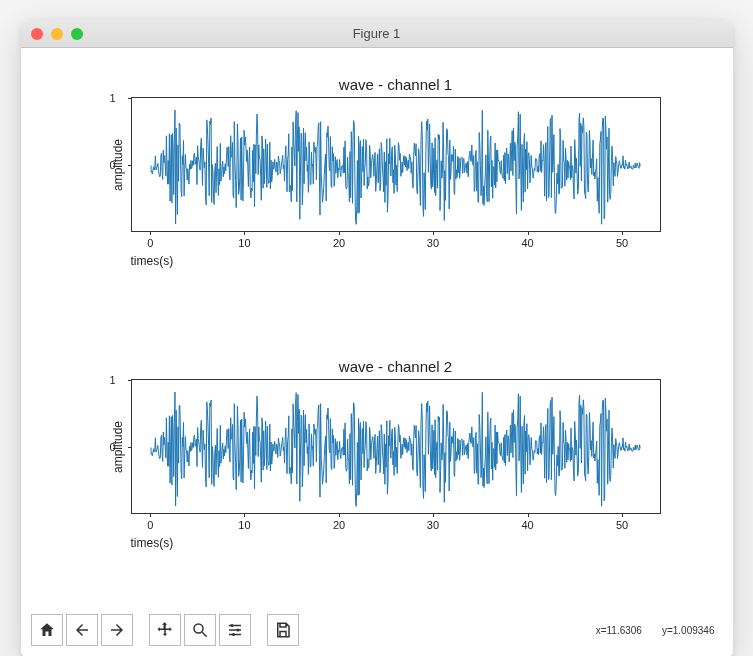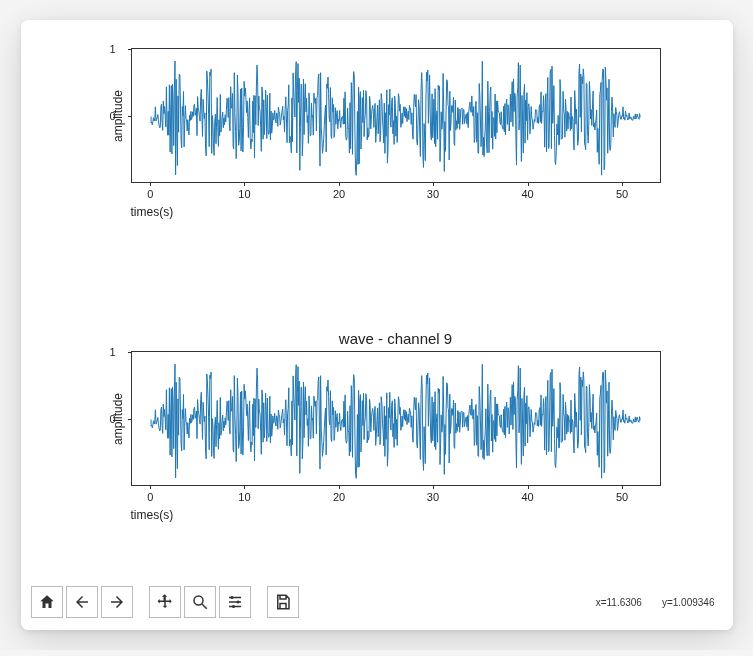--- a/index.html
+++ b/index.html
@@ -138,25 +138,34 @@
       gap: 20px;
       padding-right: 8px;
     }
     svg.icon { width: 18px; height: 18px; }
     svg.wave { position: absolute; left: 0; top: 0; }
   </style>
 </head>
 <body>
 
 <div class="window">
+  <div class="titlebar">
+    <div class="traffic-lights">
+      <div class="dot red"></div>
+      <div class="dot yellow"></div>
+      <div class="dot green"></div>
+    </div>
+    <div class="titlebar-title">Figure 1</div>
+  </div>
 
   <div class="content">
     <div class="plot-area">
 
       <div class="chart-container" style="left:110px; top:18px; width:530px;">
+        <div class="chart-title">wave - channel 1</div>
         <div class="chart-box" style="width:530px; height:135px;">
           <div class="ylabel">amplitude</div>
 
           <div class="ytick" style="top:0%">1</div>
           <div class="ytick-mark" style="top:0%"></div>
           <div class="ytick" style="top:50%">0</div>
           <div class="ytick-mark" style="top:50%"></div>
 
           <div class="xtick" style="left:3.57%">0</div>
           <div class="xtick-mark" style="left:3.57%"></div>
@@ -172,21 +181,21 @@
           <div class="xtick-mark" style="left:92.9%"></div>
 
           <svg class="wave" width="530" height="135" viewBox="0 0 530 135" preserveAspectRatio="none">
             <path id="wave1" stroke="#1f77b4" stroke-width="1" fill="none" d="M19.08 67.5 L19.1 74.0 L19.7 73.1 L20.3 75.9 L20.9 72.6 L21.5 68.7 L22.1 72.0 L22.8 69.5 L23.4 57.8 L24.0 72.1 L24.6 69.3 L25.2 69.1 L25.8 65.5 L26.4 71.2 L27.0 76.0 L27.7 78.8 L28.3 78.0 L28.9 57.8 L29.5 55.0 L30.1 73.4 L30.7 81.4 L31.3 52.1 L31.9 64.6 L32.5 57.5 L33.2 67.2 L33.8 77.9 L34.4 37.8 L35.0 70.7 L35.6 86.2 L36.2 62.4 L36.8 86.2 L37.4 35.8 L38.1 103.1 L38.7 65.2 L39.3 36.7 L39.9 104.9 L40.5 35.3 L41.1 50.5 L41.7 96.6 L42.3 42.8 L43.0 12.0 L43.6 125.9 L44.2 30.3 L44.8 86.0 L45.4 116.5 L46.0 46.8 L46.6 83.2 L47.2 25.2 L47.9 25.9 L48.5 60.0 L49.1 92.2 L49.7 98.8 L50.3 57.6 L50.9 66.7 L51.5 42.5 L52.1 97.9 L52.7 74.7 L53.4 56.6 L54.0 69.5 L54.6 70.9 L55.2 82.0 L55.8 70.7 L56.4 78.6 L57.0 85.9 L57.6 66.2 L58.3 71.4 L58.9 62.4 L59.5 70.5 L60.1 68.9 L60.7 62.8 L61.3 67.4 L61.9 56.5 L62.5 55.2 L63.2 66.3 L63.8 63.2 L64.4 59.0 L65.0 86.6 L65.6 47.6 L66.2 58.4 L66.8 61.9 L67.4 67.5 L68.1 72.1 L68.7 47.5 L69.3 40.2 L69.9 65.5 L70.5 87.4 L71.1 50.2 L71.7 60.9 L72.3 69.7 L72.9 64.1 L73.6 99.9 L74.2 106.9 L74.8 21.9 L75.4 29.9 L76.0 44.9 L76.6 65.4 L77.2 97.7 L77.8 23.1 L78.5 26.6 L79.1 20.1 L79.7 104.4 L80.3 66.5 L80.9 72.8 L81.5 98.1 L82.1 106.4 L82.7 73.9 L83.4 65.3 L84.0 94.7 L84.6 72.2 L85.2 48.5 L85.8 78.7 L86.4 97.3 L87.0 70.8 L87.6 86.7 L88.3 45.4 L88.9 83.2 L89.5 78.6 L90.1 68.0 L90.7 63.1 L91.3 78.8 L91.9 69.1 L92.5 75.8 L93.2 65.8 L93.8 72.7 L94.4 60.9 L95.0 49.3 L95.6 52.3 L96.2 68.5 L96.8 48.6 L97.4 75.9 L98.0 81.9 L98.7 37.7 L99.3 59.3 L99.9 57.5 L100.5 44.4 L101.1 97.2 L101.7 100.1 L102.3 23.6 L102.9 63.7 L103.6 82.6 L104.2 109.6 L104.8 80.0 L105.4 26.0 L106.0 44.4 L106.6 96.4 L107.2 92.5 L107.8 79.3 L108.5 40.0 L109.1 101.9 L109.7 39.0 L110.3 75.4 L110.9 103.1 L111.5 78.3 L112.1 32.3 L112.7 47.1 L113.4 38.9 L114.0 50.6 L114.6 63.6 L115.2 52.0 L115.8 68.6 L116.4 88.5 L117.0 62.0 L117.6 48.9 L118.2 88.6 L118.9 99.9 L119.5 90.1 L120.1 92.8 L120.7 52.2 L121.3 83.6 L121.9 46.3 L122.5 108.8 L123.1 46.8 L123.8 75.5 L124.4 37.1 L125.0 16.1 L125.6 29.0 L126.2 76.6 L126.8 47.0 L127.4 60.4 L128.0 60.4 L128.7 78.3 L129.3 102.3 L129.9 37.9 L130.5 42.9 L131.1 90.2 L131.7 50.8 L132.3 85.7 L132.9 75.2 L133.6 41.1 L134.2 58.7 L134.8 89.5 L135.4 46.1 L136.0 80.3 L136.6 85.3 L137.2 83.9 L137.8 44.2 L138.4 90.9 L139.1 62.1 L139.7 84.2 L140.3 77.5 L140.9 63.8 L141.5 71.2 L142.1 69.5 L142.7 61.4 L143.3 70.3 L144.0 74.0 L144.6 63.9 L145.2 65.3 L145.8 77.3 L146.4 58.0 L147.0 62.6 L147.6 64.1 L148.2 75.9 L148.9 71.7 L149.5 66.0 L150.1 61.7 L150.7 57.3 L151.3 71.0 L151.9 67.2 L152.5 83.1 L153.1 60.5 L153.8 47.8 L154.4 67.8 L155.0 93.7 L155.6 61.4 L156.2 56.6 L156.8 35.8 L157.4 93.8 L158.0 87.2 L158.7 90.6 L159.3 103.8 L159.9 48.9 L160.5 92.8 L161.1 23.9 L161.7 43.9 L162.3 56.0 L162.9 68.0 L163.5 26.4 L164.2 12.7 L164.8 103.9 L165.4 41.4 L166.0 14.6 L166.6 53.4 L167.2 29.1 L167.8 121.3 L168.4 78.8 L169.1 35.1 L169.7 36.2 L170.3 106.8 L170.9 91.2 L171.5 30.0 L172.1 85.7 L172.7 51.8 L173.3 34.7 L174.0 62.9 L174.6 49.3 L175.2 73.5 L175.8 66.7 L176.4 94.3 L177.0 43.9 L177.6 56.8 L178.2 86.9 L178.9 86.4 L179.5 53.9 L180.1 68.3 L180.7 66.3 L181.3 86.2 L181.9 44.1 L182.5 51.0 L183.1 54.5 L183.7 49.3 L184.4 81.9 L185.0 48.6 L185.6 46.7 L186.2 29.2 L186.8 24.9 L187.4 75.4 L188.0 117.1 L188.6 23.7 L189.3 78.9 L189.9 90.1 L190.5 104.3 L191.1 98.2 L191.7 89.6 L192.3 76.4 L192.9 64.7 L193.5 56.0 L194.2 102.9 L194.8 34.8 L195.4 39.2 L196.0 28.0 L196.6 44.6 L197.2 69.0 L197.8 72.9 L198.4 38.6 L199.1 87.4 L199.7 89.5 L200.3 48.8 L200.9 62.9 L201.5 55.5 L202.1 88.4 L202.7 82.3 L203.3 58.7 L203.9 75.3 L204.6 64.8 L205.2 61.5 L205.8 79.7 L206.4 70.4 L207.0 71.9 L207.6 61.4 L208.2 74.3 L208.8 78.6 L209.5 68.6 L210.1 68.4 L210.7 67.3 L211.3 75.2 L211.9 49.2 L212.5 75.0 L213.1 42.9 L213.7 87.3 L214.4 91.2 L215.0 89.1 L215.6 59.1 L216.2 78.7 L216.8 80.3 L217.4 104.0 L218.0 53.7 L218.6 99.8 L219.3 33.6 L219.9 51.2 L220.5 105.3 L221.1 36.7 L221.7 22.6 L222.3 28.0 L222.9 81.2 L223.5 121.2 L224.2 126.3 L224.8 108.2 L225.4 62.5 L226.0 115.4 L226.6 38.4 L227.2 114.7 L227.8 48.1 L228.4 42.6 L229.0 100.0 L229.7 75.7 L230.3 48.6 L230.9 73.5 L231.5 41.2 L232.1 87.6 L232.7 71.1 L233.3 65.6 L233.9 41.7 L234.6 48.8 L235.2 90.9 L235.8 78.9 L236.4 88.1 L237.0 85.9 L237.6 47.4 L238.2 53.7 L238.8 79.9 L239.5 65.5 L240.1 59.7 L240.7 56.5 L241.3 62.2 L241.9 78.4 L242.5 60.6 L243.1 54.4 L243.7 93.4 L244.4 81.7 L245.0 67.2 L245.6 56.0 L246.2 84.8 L246.8 68.4 L247.4 50.8 L248.0 92.7 L248.6 86.7 L249.2 44.6 L249.9 51.4 L250.5 71.1 L251.1 79.9 L251.7 94.0 L252.3 54.1 L252.9 104.4 L253.5 63.8 L254.1 87.3 L254.8 40.8 L255.4 114.2 L256.0 101.3 L256.6 55.6 L257.2 66.0 L257.8 40.3 L258.4 75.5 L259.0 78.1 L259.7 53.1 L260.3 48.8 L260.9 84.8 L261.5 71.7 L262.1 95.4 L262.7 47.1 L263.3 54.6 L263.9 87.2 L264.6 67.1 L265.2 93.5 L265.8 68.0 L266.4 44.7 L267.0 48.0 L267.6 62.2 L268.2 55.4 L268.8 78.3 L269.4 75.3 L270.1 64.0 L270.7 74.5 L271.3 62.0 L271.9 57.7 L272.5 67.3 L273.1 58.1 L273.7 69.1 L274.3 59.6 L275.0 72.6 L275.6 66.1 L276.2 62.2 L276.8 70.6 L277.4 56.3 L278.0 58.9 L278.6 59.9 L279.2 75.3 L279.9 63.8 L280.5 85.0 L281.1 90.2 L281.7 58.5 L282.3 45.3 L282.9 52.4 L283.5 58.0 L284.1 45.7 L284.8 92.2 L285.4 96.0 L286.0 73.2 L286.6 50.7 L287.2 58.0 L287.8 88.0 L288.4 107.5 L289.0 42.6 L289.7 23.6 L290.3 39.1 L290.9 106.4 L291.5 118.4 L292.1 74.6 L292.7 89.3 L293.3 111.6 L293.9 52.2 L294.5 23.2 L295.2 32.0 L295.8 21.1 L296.4 74.3 L297.0 50.2 L297.6 25.9 L298.2 64.0 L298.8 86.8 L299.4 91.1 L300.1 44.8 L300.7 88.8 L301.3 77.3 L301.9 50.1 L302.5 94.6 L303.1 39.7 L303.7 97.7 L304.3 71.4 L305.0 61.8 L305.6 90.2 L306.2 36.3 L306.8 41.2 L307.4 37.2 L308.0 112.5 L308.6 91.6 L309.2 62.8 L309.9 80.2 L310.5 71.9 L311.1 24.4 L311.7 58.2 L312.3 122.4 L312.9 72.6 L313.5 102.3 L314.1 60.9 L314.7 30.7 L315.4 32.2 L316.0 56.2 L316.6 57.6 L317.2 111.0 L317.8 42.2 L318.4 81.5 L319.0 73.9 L319.6 56.4 L320.3 56.9 L320.9 63.4 L321.5 48.1 L322.1 94.7 L322.7 96.4 L323.3 51.0 L323.9 81.1 L324.5 71.8 L325.2 79.3 L325.8 58.4 L326.4 75.0 L327.0 59.8 L327.6 80.3 L328.2 73.4 L328.8 60.1 L329.4 59.5 L330.1 59.2 L330.7 75.3 L331.3 60.9 L331.9 60.5 L332.5 74.5 L333.1 70.7 L333.7 66.4 L334.3 64.9 L334.9 75.1 L335.6 63.6 L336.2 78.7 L336.8 62.6 L337.4 56.6 L338.0 53.0 L338.6 62.0 L339.2 63.4 L339.8 46.9 L340.5 63.5 L341.1 67.2 L341.7 57.5 L342.3 93.5 L342.9 89.1 L343.5 55.2 L344.1 52.4 L344.7 93.2 L345.4 63.7 L346.0 103.8 L346.6 104.4 L347.2 34.5 L347.8 45.2 L348.4 67.9 L349.0 97.7 L349.6 89.6 L350.3 12.3 L350.9 105.9 L351.5 88.1 L352.1 107.5 L352.7 88.9 L353.3 77.1 L353.9 56.8 L354.5 93.8 L355.2 103.7 L355.8 32.2 L356.4 62.6 L357.0 103.7 L357.6 64.3 L358.2 42.7 L358.8 38.1 L359.4 89.0 L360.0 62.4 L360.7 100.2 L361.3 68.5 L361.9 70.0 L362.5 87.3 L363.1 45.0 L363.7 90.0 L364.3 51.9 L364.9 83.8 L365.6 51.9 L366.2 61.7 L366.8 63.4 L367.4 63.8 L368.0 73.8 L368.6 75.5 L369.2 62.7 L369.8 75.4 L370.5 78.4 L371.1 80.3 L371.7 57.2 L372.3 82.8 L372.9 54.6 L373.5 85.7 L374.1 55.9 L374.7 50.0 L375.4 75.5 L376.0 55.7 L376.6 58.4 L377.2 82.0 L377.8 67.9 L378.4 45.1 L379.0 73.1 L379.6 51.4 L380.2 32.7 L380.9 77.5 L381.5 29.9 L382.1 62.6 L382.7 44.2 L383.3 46.3 L383.9 88.7 L384.5 116.1 L385.1 48.1 L385.8 38.3 L386.4 13.7 L387.0 80.9 L387.6 70.5 L388.2 16.1 L388.8 74.0 L389.4 112.4 L390.0 46.4 L390.7 76.1 L391.3 104.1 L391.9 43.9 L392.5 35.4 L393.1 94.2 L393.7 51.0 L394.3 71.7 L394.9 43.7 L395.6 90.9 L396.2 57.2 L396.8 54.7 L397.4 61.3 L398.0 84.8 L398.6 73.0 L399.2 57.5 L399.8 68.8 L400.4 70.9 L401.1 80.2 L401.7 75.5 L402.3 70.5 L402.9 72.5 L403.5 60.8 L404.1 60.5 L404.7 61.1 L405.3 73.9 L406.0 68.2 L406.6 74.4 L407.2 57.9 L407.8 55.6 L408.4 73.2 L409.0 42.9 L409.6 74.4 L410.2 62.1 L410.9 62.8 L411.5 46.7 L412.1 65.0 L412.7 98.2 L413.3 50.8 L413.9 44.6 L414.5 103.0 L415.1 54.6 L415.8 28.4 L416.4 99.6 L417.0 98.4 L417.6 63.0 L418.2 22.9 L418.8 20.4 L419.4 99.7 L420.0 17.1 L420.7 74.3 L421.3 63.6 L421.9 36.6 L422.5 86.7 L423.1 113.1 L423.7 115.5 L424.3 101.8 L424.9 75.1 L425.5 86.0 L426.2 66.4 L426.8 96.1 L427.4 95.6 L428.0 30.6 L428.6 40.6 L429.2 90.2 L429.8 90.0 L430.4 89.2 L431.1 42.4 L431.7 62.1 L432.3 64.7 L432.9 88.2 L433.5 50.2 L434.1 60.2 L434.7 82.1 L435.3 62.3 L436.0 79.9 L436.6 63.6 L437.2 69.1 L437.8 68.7 L438.4 81.5 L439.0 48.1 L439.6 79.9 L440.2 67.4 L440.9 70.0 L441.5 91.3 L442.1 101.0 L442.7 41.5 L443.3 54.6 L443.9 75.2 L444.5 60.2 L445.1 77.0 L445.7 96.2 L446.4 90.0 L447.0 22.5 L447.6 15.1 L448.2 68.3 L448.8 25.1 L449.4 82.9 L450.0 27.8 L450.6 34.6 L451.3 19.9 L451.9 28.3 L452.5 94.8 L453.1 96.6 L453.7 100.7 L454.3 34.1 L454.9 35.3 L455.5 81.7 L456.2 94.1 L456.8 75.0 L457.4 32.6 L458.0 44.3 L458.6 70.0 L459.2 60.5 L459.8 76.5 L460.4 60.7 L461.1 42.1 L461.7 77.9 L462.3 73.9 L462.9 81.0 L463.5 74.2 L464.1 69.2 L464.7 60.9 L465.3 103.3 L465.9 79.5 L466.6 100.9 L467.2 115.3 L467.8 45.7 L468.4 41.7 L469.0 33.5 L469.6 126.2 L470.2 31.3 L470.8 20.0 L471.5 20.7 L472.1 120.8 L472.7 117.0 L473.3 18.1 L473.9 30.3 L474.5 51.2 L475.1 38.9 L475.7 104.2 L476.4 69.1 L477.0 30.2 L477.6 96.7 L478.2 101.4 L478.8 95.2 L479.4 62.8 L480.0 48.1 L480.6 59.2 L481.3 87.9 L481.9 64.6 L482.5 74.8 L483.1 78.4 L483.7 58.5 L484.3 62.5 L484.9 66.6 L485.5 78.5 L486.2 72.1 L486.8 65.4 L487.4 62.7 L488.0 66.1 L488.6 70.1 L489.2 70.4 L489.8 66.9 L490.4 67.3 L491.0 57.9 L491.7 69.9 L492.3 68.4 L492.9 71.2 L493.5 62.0 L494.1 67.4 L494.7 66.0 L495.3 68.8 L495.9 71.0 L496.6 68.3 L497.2 63.9 L497.8 70.1 L498.4 68.2 L499.0 67.9 L499.6 70.8 L500.2 70.8 L500.8 71.4 L501.5 67.2 L502.1 69.9 L502.7 69.7 L503.3 64.9 L503.9 70.0 L504.5 68.3 L505.1 65.0 L505.7 67.5 L506.4 69.1 L507.0 70.3 L507.6 64.6 L508.2 68.4"></path>
           </svg>
         </div>
         <div class="xlabel">times(s)</div>
       </div>
 
       <div class="chart-container" style="left:110px; top:300px; width:530px;">
-        <div class="chart-title">wave - channel 9</div>
+        <div class="chart-title">wave - channel 2</div>
         <div class="chart-box" style="width:530px; height:135px;">
           <div class="ylabel">amplitude</div>
 
           <div class="ytick" style="top:0%">1</div>
           <div class="ytick-mark" style="top:0%"></div>
           <div class="ytick" style="top:50%">0</div>
           <div class="ytick-mark" style="top:50%"></div>
 
           <div class="xtick" style="left:3.57%">0</div>
           <div class="xtick-mark" style="left:3.57%"></div>

